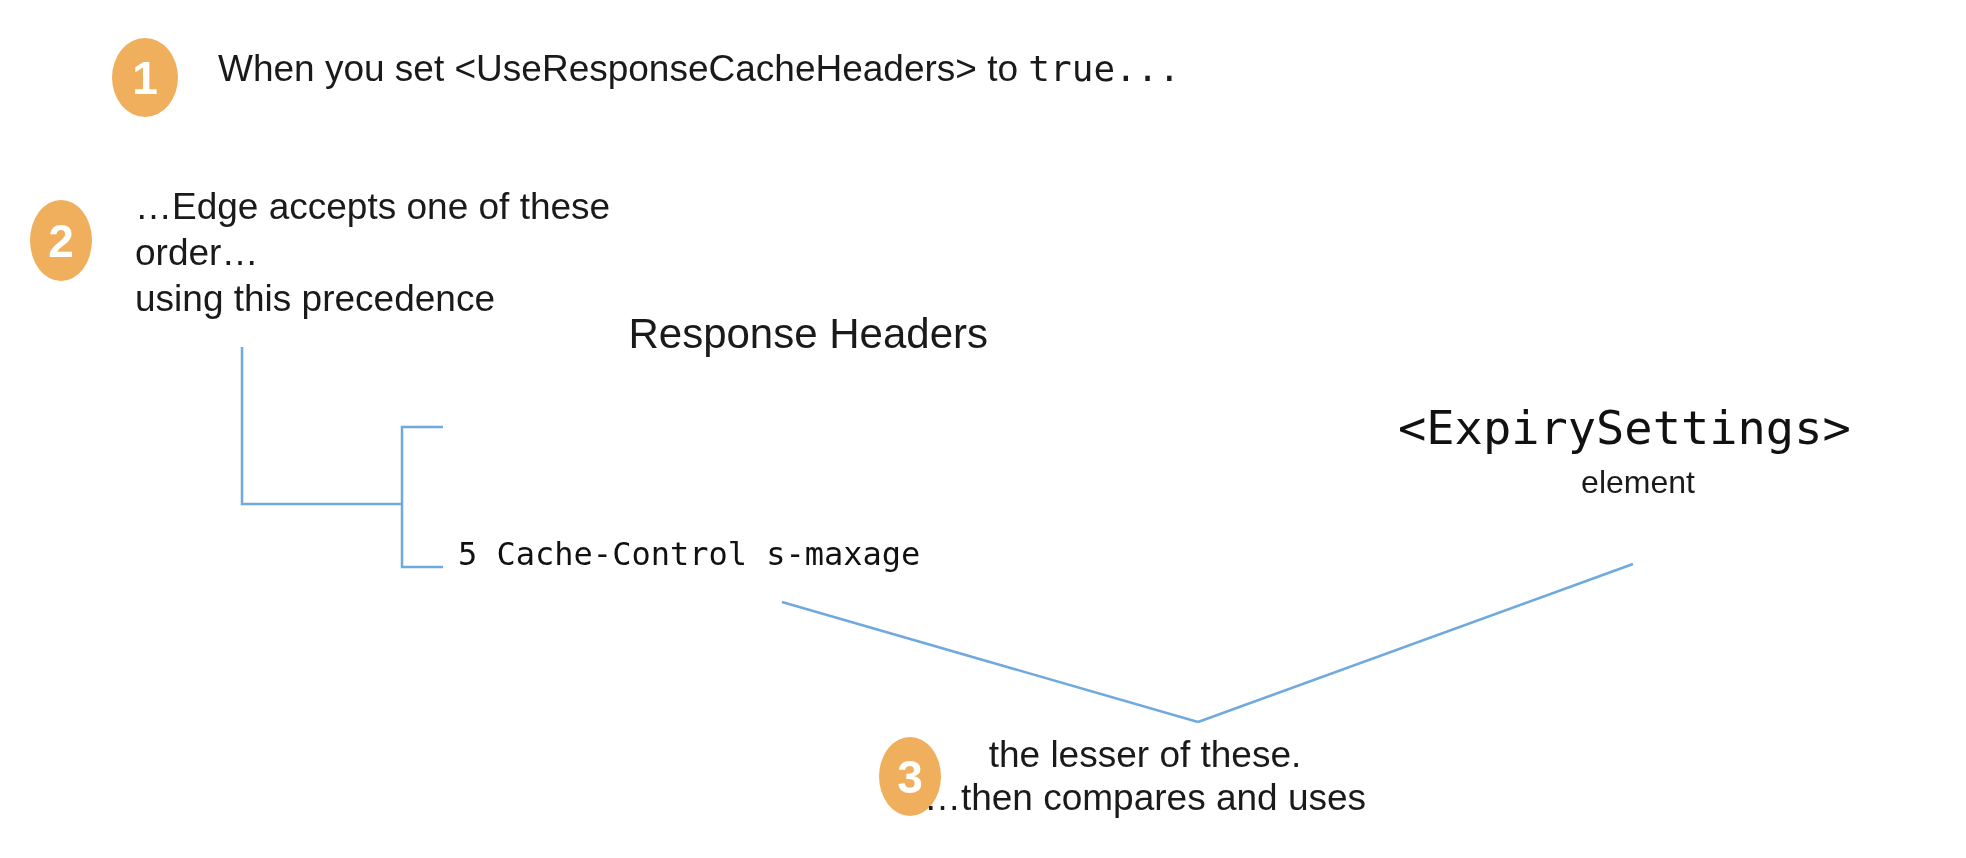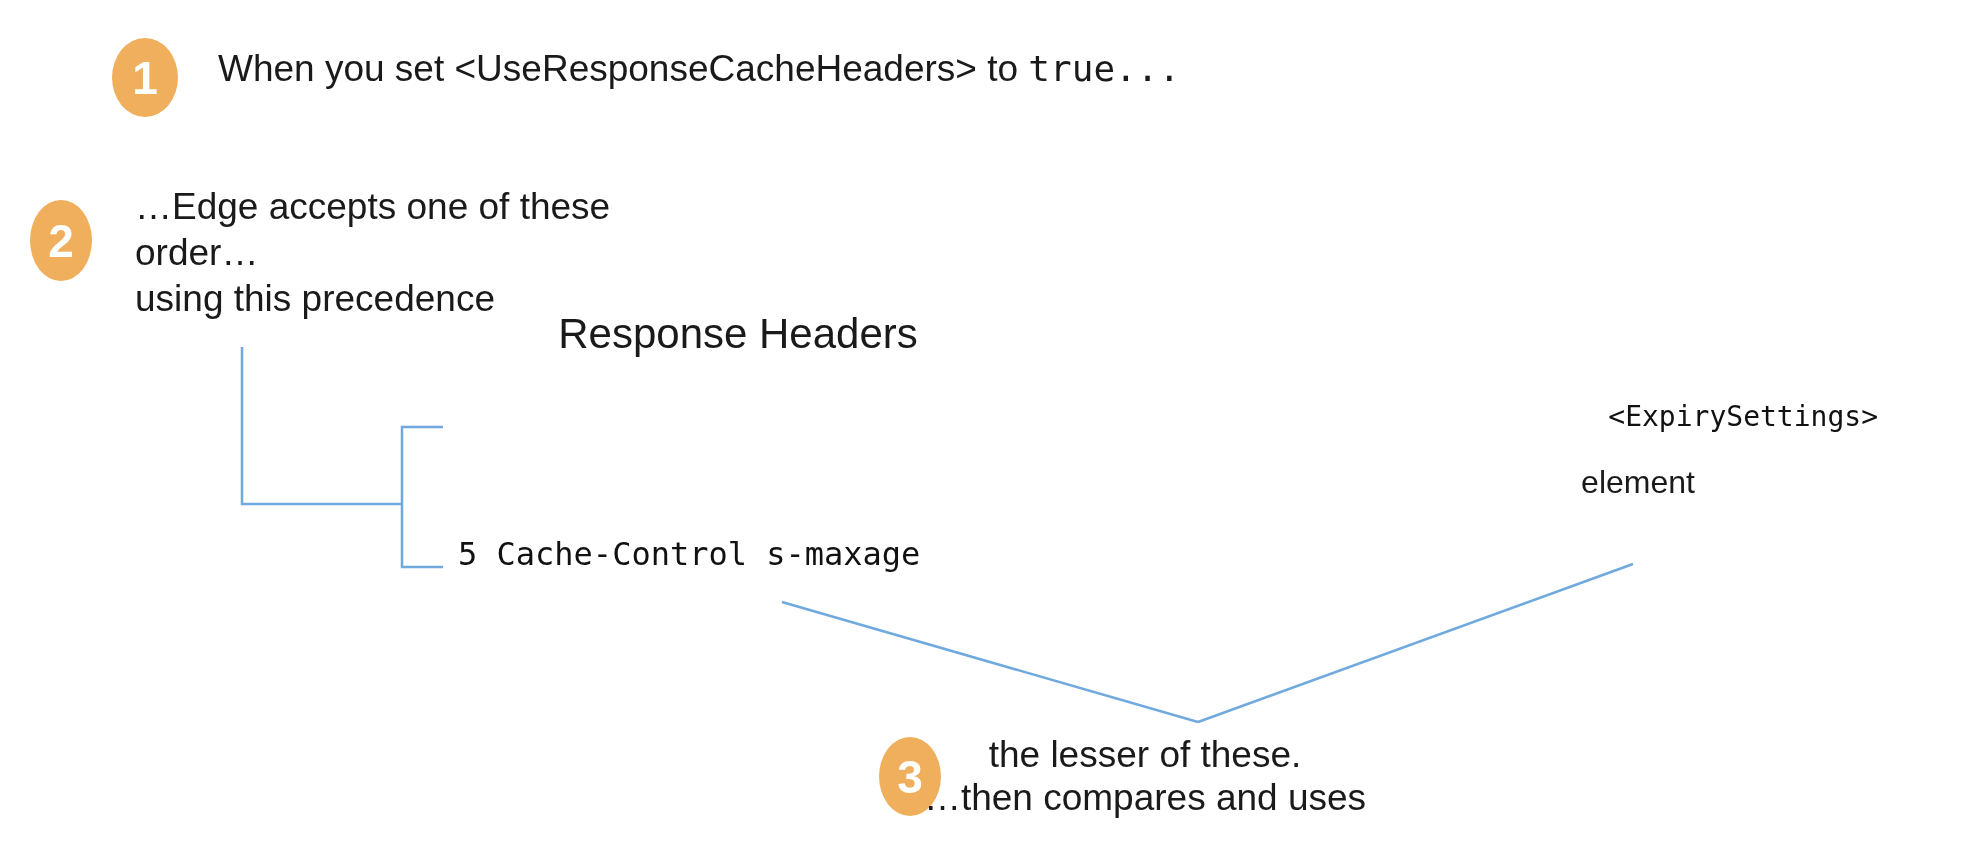--- a/index.html
+++ b/index.html
@@ -52,36 +52,36 @@
     line-height: 46px;
     white-space: nowrap;
   }
   .mono {
     font-family: "DejaVu Sans Mono", monospace;
     font-size: 36px;
   }
   .heading {
     position: absolute;
     font-size: 42px;
-    text-align: center;
+    text-align: right;
     white-space: nowrap;
   }
   .code-list {
     position: absolute;
     font-family: "DejaVu Sans Mono", monospace;
     font-size: 32px;
     line-height: 56px;
     white-space: pre;
     color: #111111;
   }
   .code-big {
     position: absolute;
     font-family: "DejaVu Sans Mono", monospace;
-    font-size: 28px;
-    text-align: right;
+    font-size: 47px;
+    text-align: left;
     white-space: nowrap;
     color: #111111;
   }
   .caption {
     position: absolute;
     font-size: 32px;
     text-align: center;
     white-space: nowrap;
   }
   .centered-lines {

